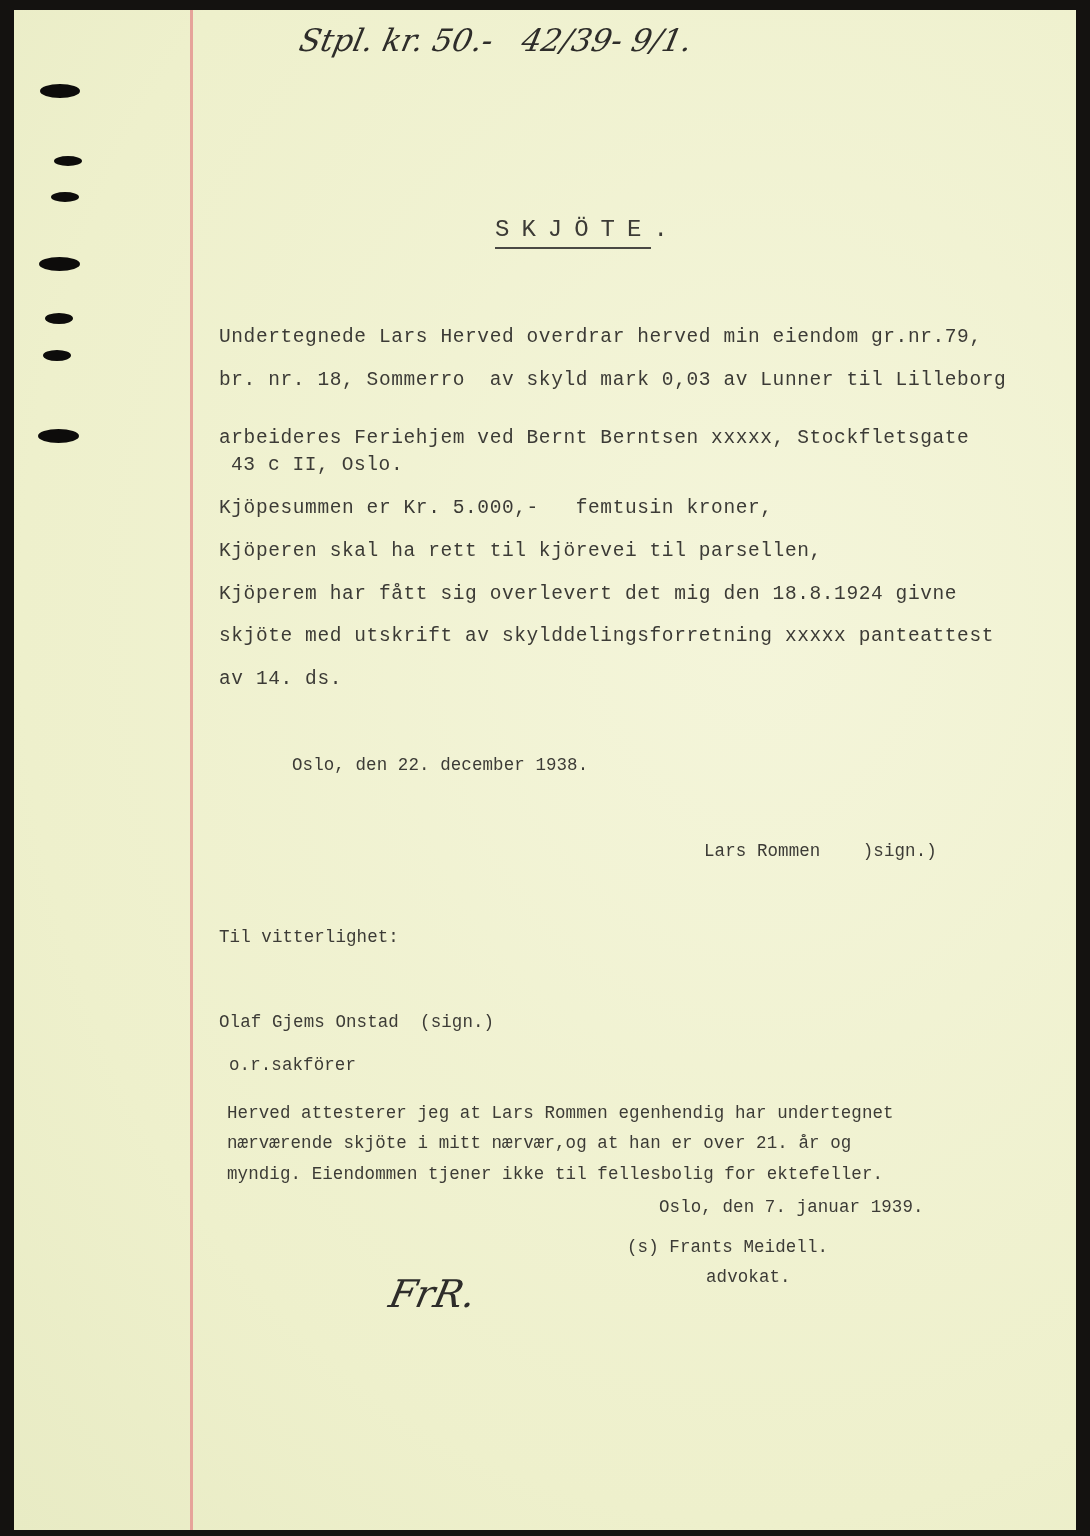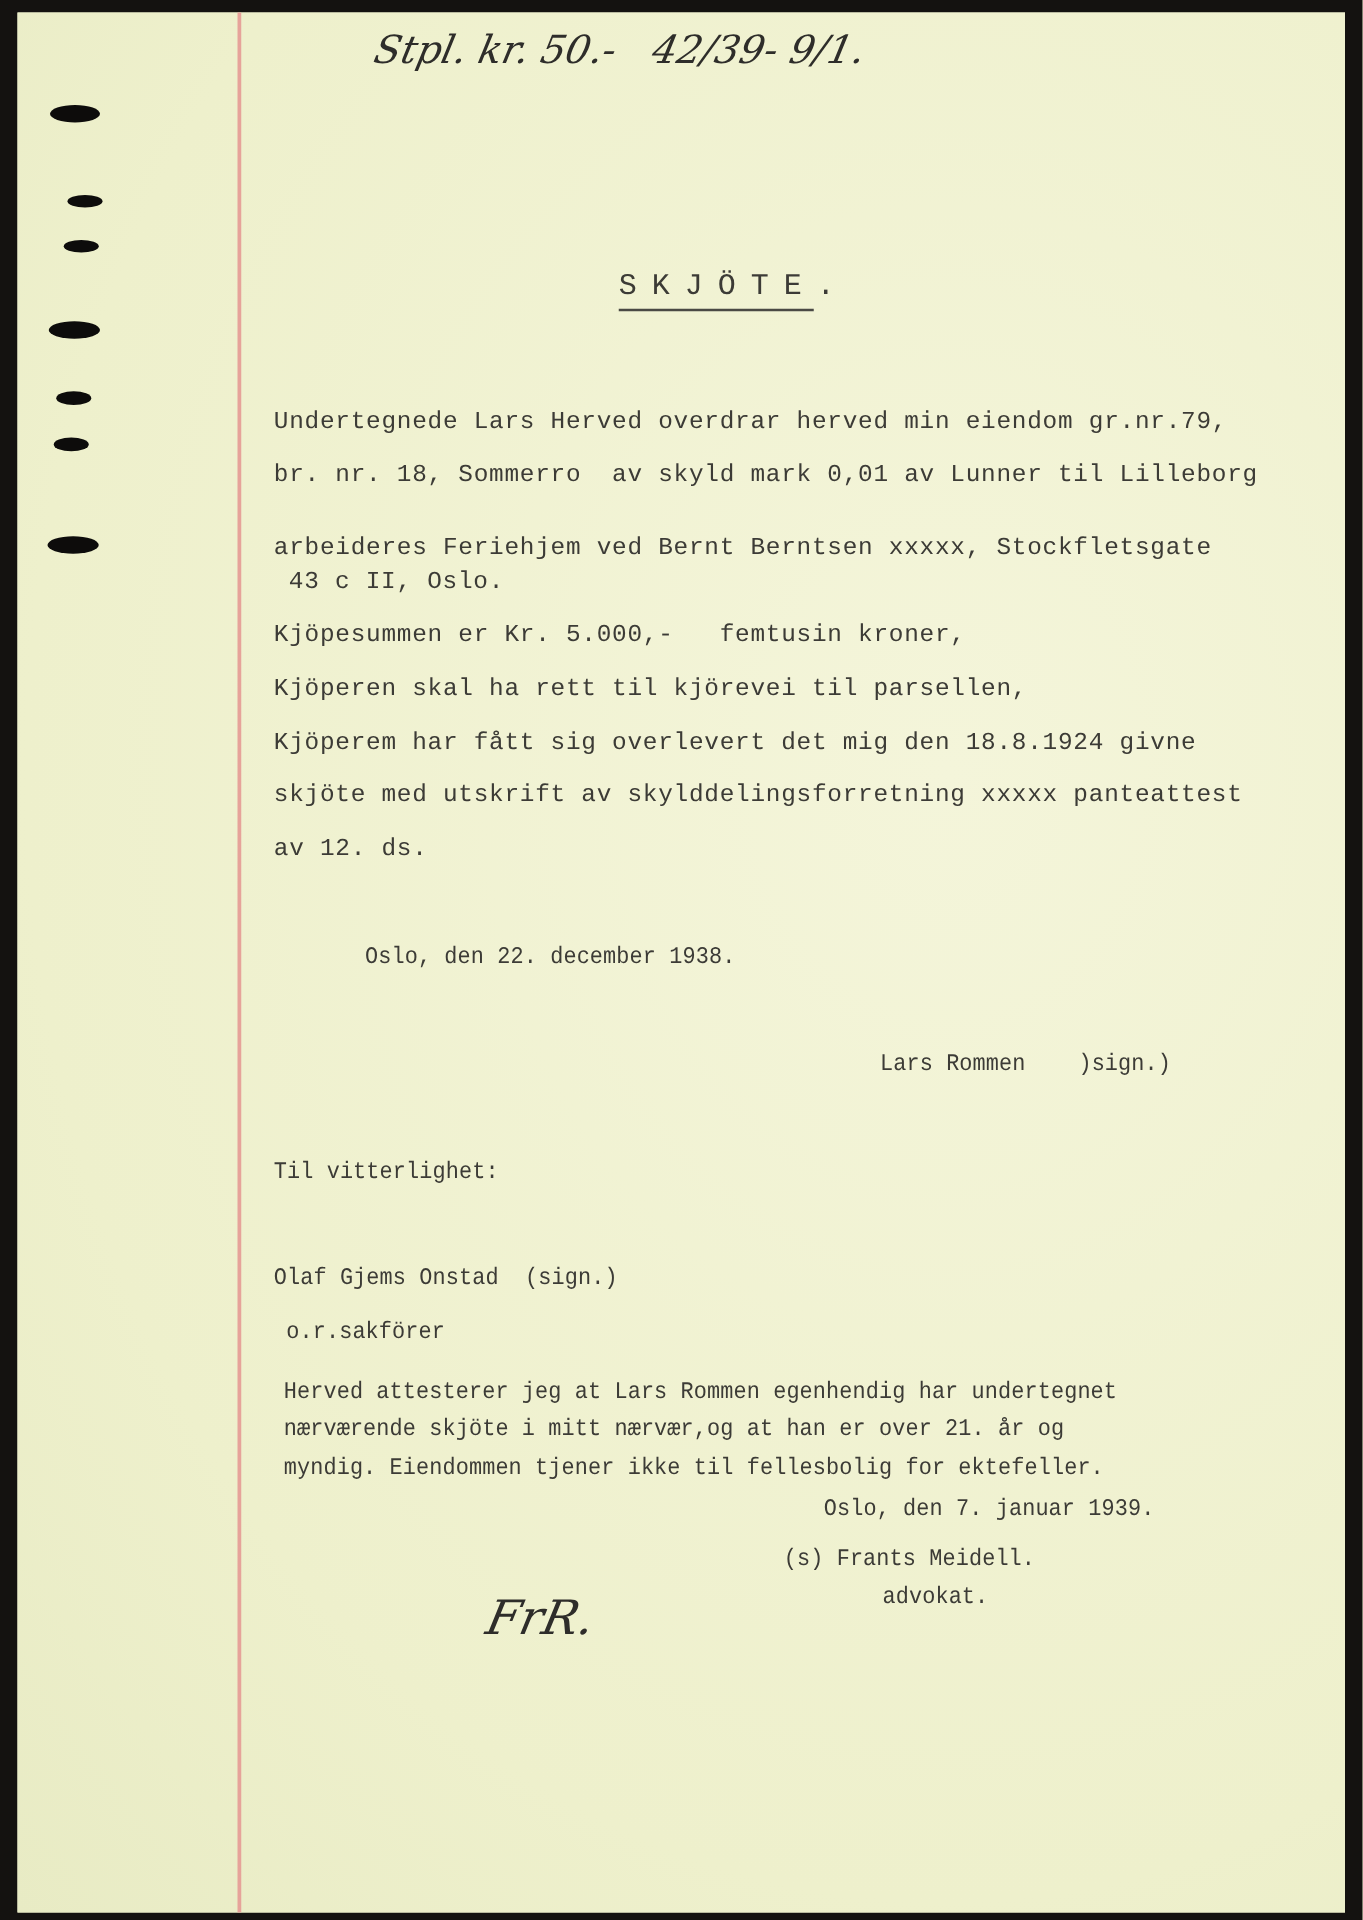--- a/index.html
+++ b/index.html
@@ -50,28 +50,28 @@
   <div class="hole" style="left:29px;top:340px;width:28px;height:11px;"></div>
   <div class="hole" style="left:24px;top:419px;width:41px;height:14px;"></div>
 </div>
 
 <div class="hand" style="left:300px;top:22px;">Stpl. kr. 50.-   42/39- 9/1.</div>
 
 <div class="txt title" style="left:495px;top:216px;">SKJÖTE.</div>
 <div class="title-rule" style="left:495px;"></div>
 
 <div class="txt body1" style="left:219px;top:326px;">Undertegnede Lars Herved overdrar herved min eiendom gr.nr.79,</div>
-<div class="txt body1" style="left:219px;top:369px;">br. nr. 18, Sommerro  av skyld mark 0,01 av Lunner til Lilleborg</div>
+<div class="txt body1" style="left:219px;top:369px;">br. nr. 18, Sommerro  av skyld mark 0,03 av Lunner til Lilleborg</div>
 <div class="txt body1" style="left:219px;top:411px;margin-top:16px;"><span>arbeideres Feriehjem ved Bernt Berntsen xxxxx, Stockfletsgate</span></div>
 <div class="txt body1" style="left:231px;top:454px;">43 c II, Oslo.</div>
 <div class="txt body1" style="left:219px;top:497px;">Kjöpesummen er Kr. 5.000,-   femtusin kroner,</div>
 <div class="txt body1" style="left:219px;top:540px;">Kjöperen skal ha rett til kjörevei til parsellen,</div>
 <div class="txt body1" style="left:219px;top:583px;">Kjöperem har fått sig overlevert det mig den 18.8.1924 givne</div>
 <div class="txt body1" style="left:219px;top:625px;">skjöte med utskrift av skylddelingsforretning xxxxx panteattest</div>
-<div class="txt body1" style="left:219px;top:668px;">av 12. ds.</div>
+<div class="txt body1" style="left:219px;top:668px;">av 14. ds.</div>
 
 <div class="txt body2" style="left:292px;top:754px;">Oslo, den 22. december 1938.</div>
 <div class="txt body2" style="left:704px;top:840px;">Lars Rommen    )sign.)</div>
 
 <div class="txt body2" style="left:219px;top:926px;">Til vitterlighet:</div>
 <div class="txt body2" style="left:219px;top:1011px;">Olaf Gjems Onstad  (sign.)</div>
 <div class="txt body2" style="left:229px;top:1054px;">o.r.sakförer</div>
 
 <div class="txt body2" style="left:227px;top:1102px;">Herved attesterer jeg at Lars Rommen egenhendig har undertegnet</div>
 <div class="txt body2" style="left:227px;top:1132px;">nærværende skjöte i mitt nærvær,og at han er over 21. år og</div>

